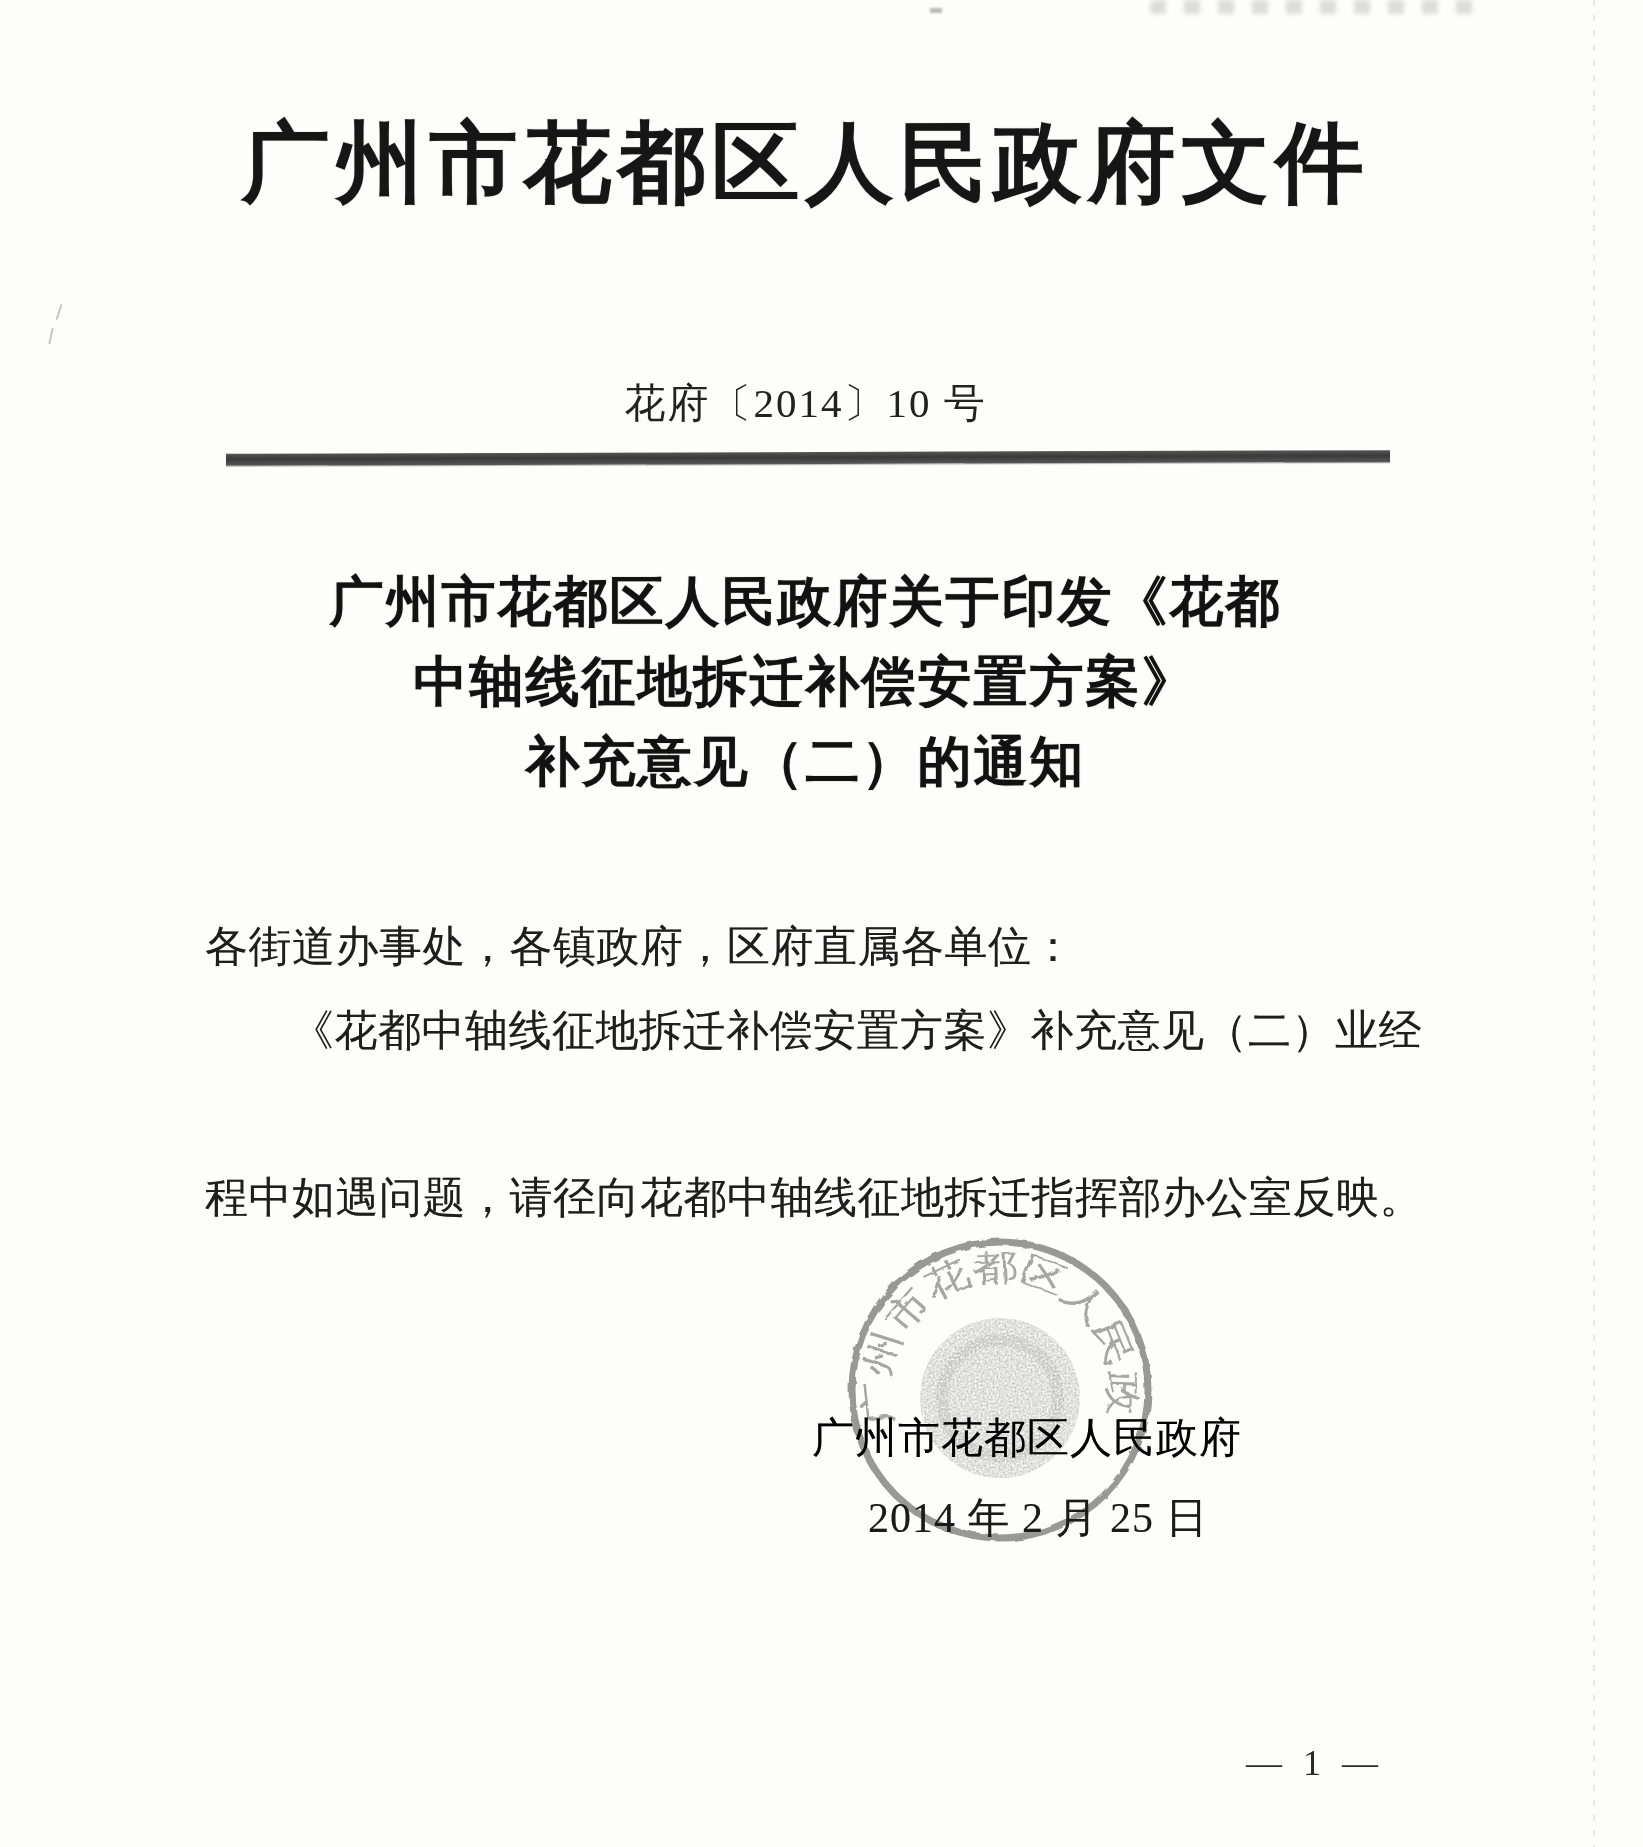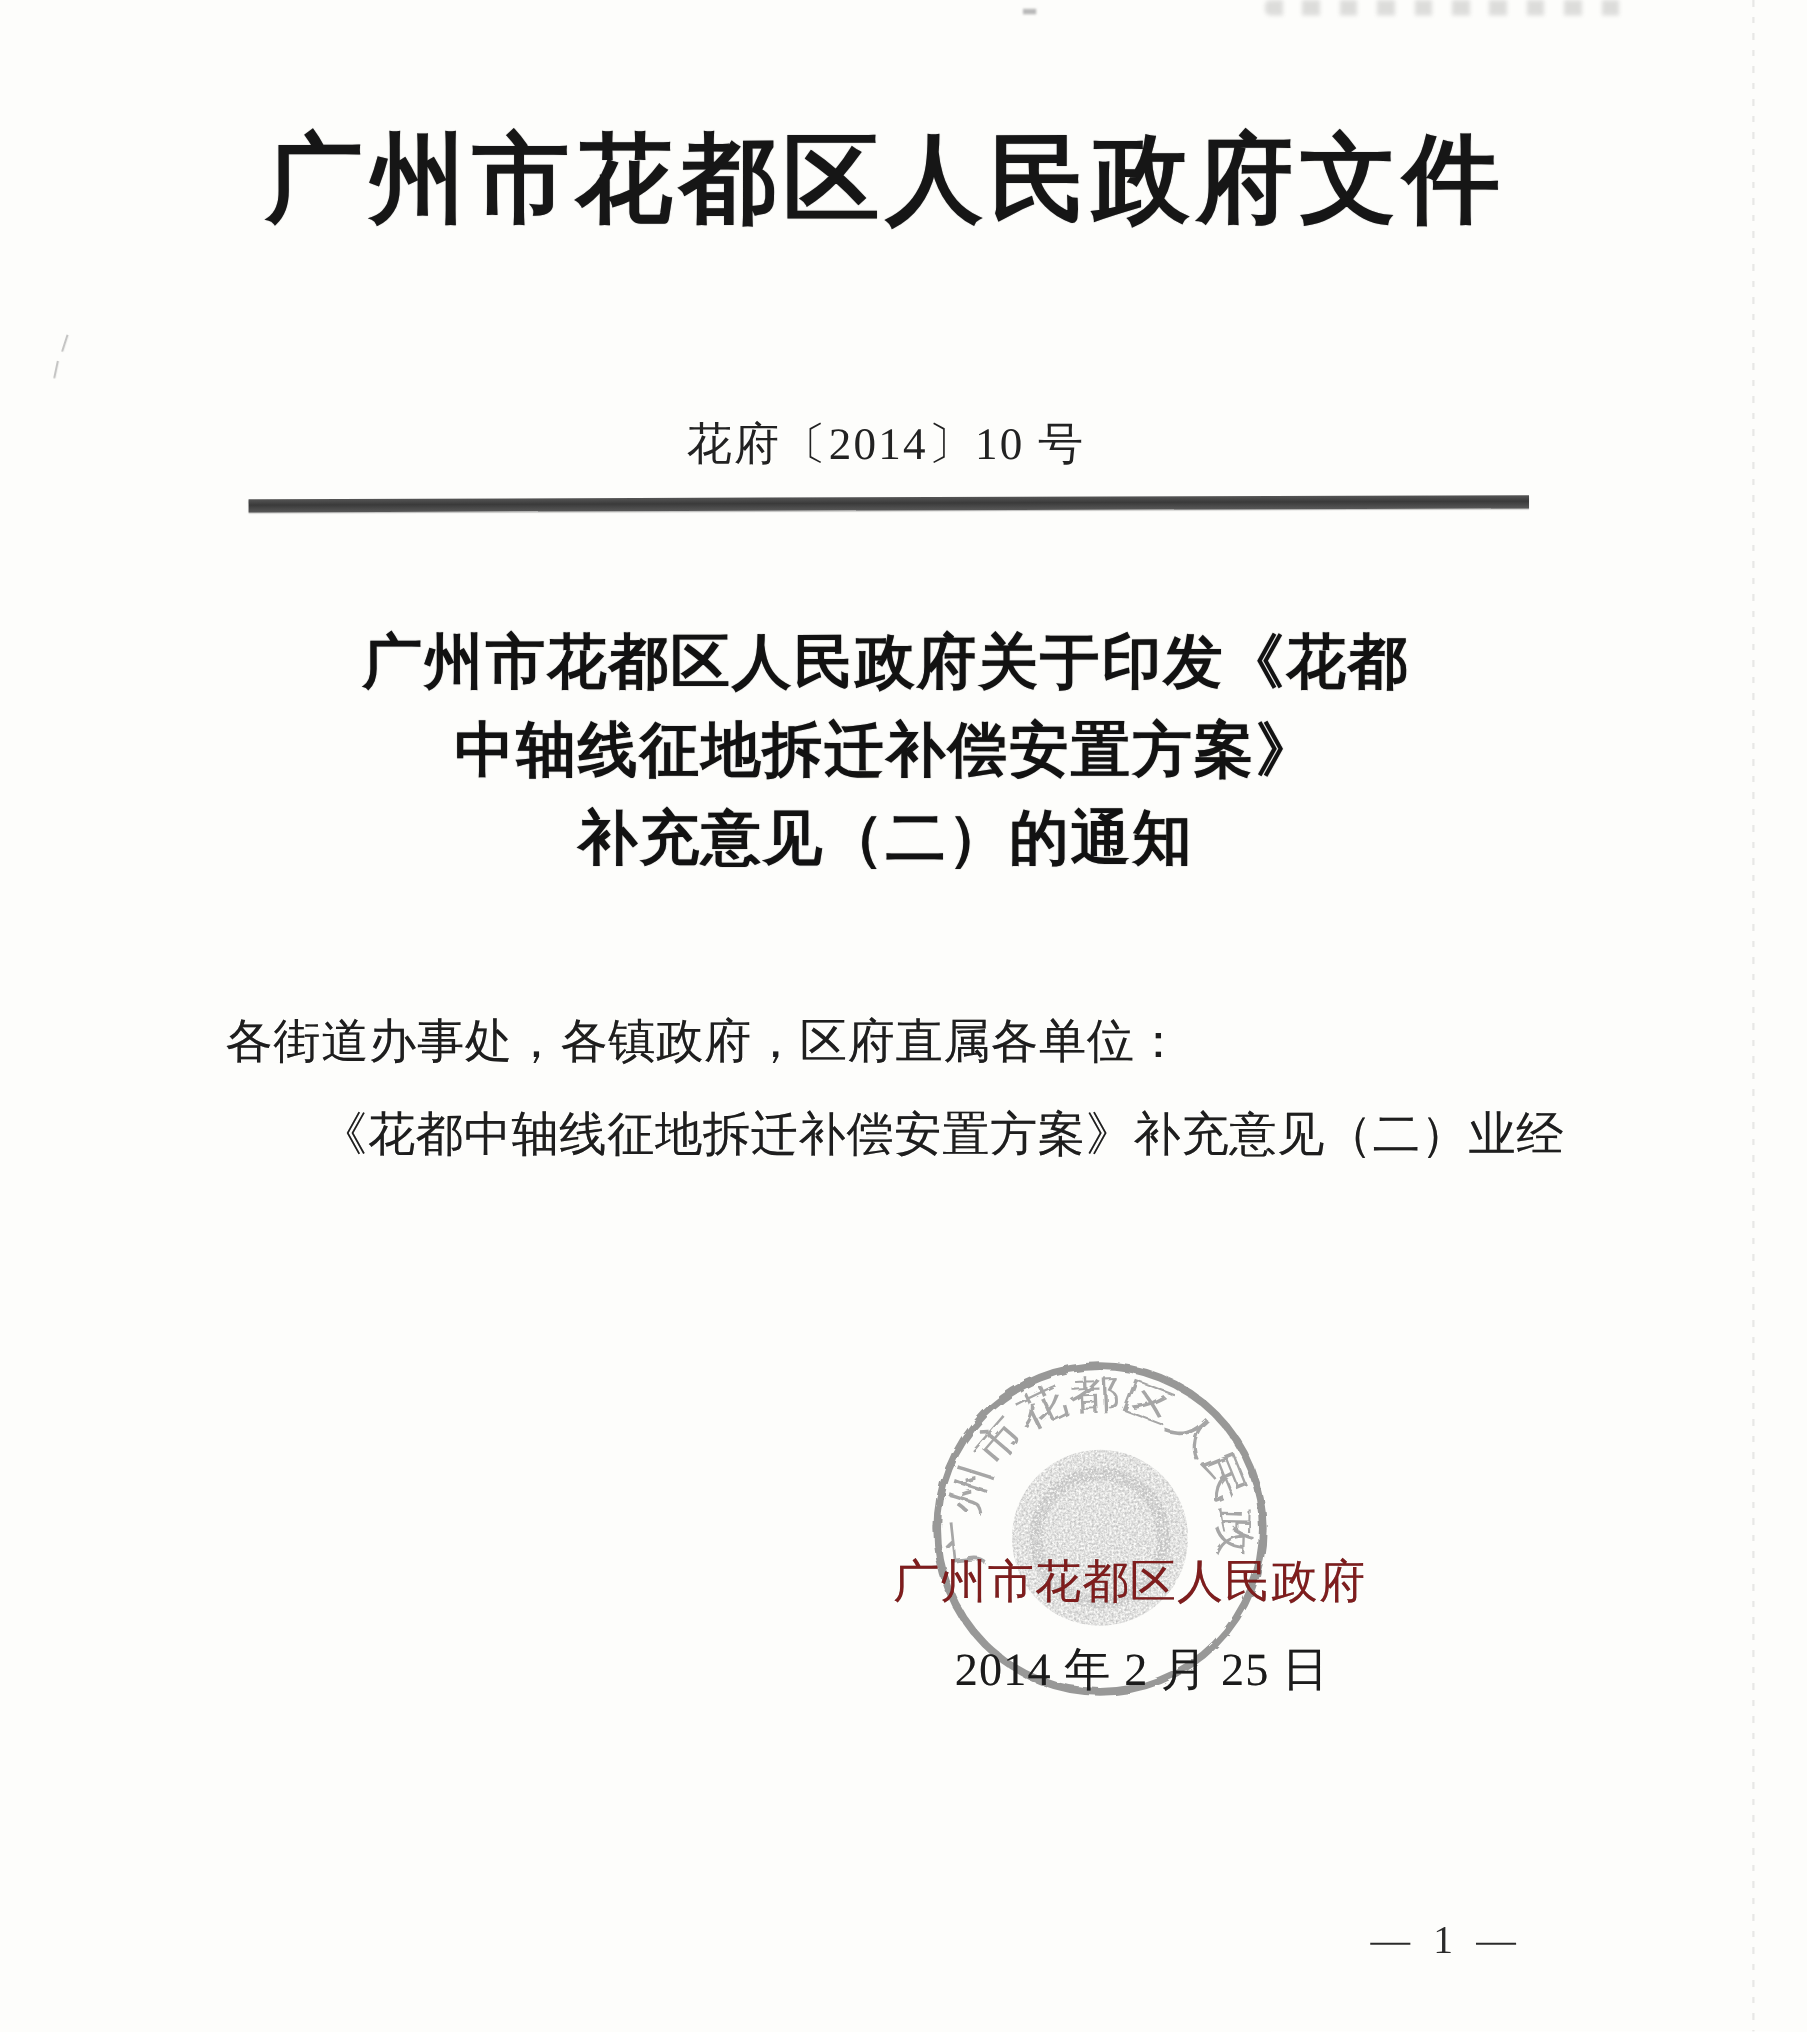--- a/index.html
+++ b/index.html
@@ -65,21 +65,21 @@
   }
   .salutation{top:882px;}
   .p1{top:966px;padding-left:86px;text-align:center;}
   .p2{top:1050px;}
   .p3{top:1133px;}
 
   .signature{
     position:absolute;
     left:812px;top:1410px;
     font-size:42px;letter-spacing:1px;white-space:nowrap;
-    color:#7f1d1d;text-shadow:0 0 0.6px rgba(0,0,0,.4);
+    color:#000000;text-shadow:0 0 0.6px rgba(0,0,0,.4);
   }
   .date{
     position:absolute;
     left:868px;top:1490px;
     font-size:42px;letter-spacing:1px;white-space:nowrap;
     color:#1b1b1b;text-shadow:0 0 0.6px rgba(0,0,0,.4);
   }
   .page-number{
     position:absolute;
     left:1246px;top:1742px;
@@ -125,20 +125,21 @@
   <div class="center-col doc-number">花府〔2014〕10 号</div>
 
   <div class="rule"></div>
 
   <div class="center-col title-line t1">广州市花都区人民政府关于印发《花都</div>
   <div class="center-col title-line t2">中轴线征地拆迁补偿安置方案》</div>
   <div class="center-col title-line t3">补充意见（二）的通知</div>
 
   <div class="body-line salutation">各街道办事处，各镇政府，区府直属各单位：</div>
   <div class="body-line p1">《花都中轴线征地拆迁补偿安置方案》补充意见（二）业经</div>
+  <div class="body-line p3">程中如遇问题，请径向花都中轴线征地拆迁指挥部办公室反映。</div>
 
   <svg class="seal" viewBox="0 0 310 310" xmlns="http://www.w3.org/2000/svg" aria-hidden="true">
     <defs>
       <filter id="mottle" x="-20%" y="-20%" width="140%" height="140%">
         <feTurbulence type="fractalNoise" baseFrequency="0.5" numOctaves="3" seed="7" result="n"></feTurbulence>
         <feColorMatrix in="n" type="matrix" values="0 0 0 0 0.46  0 0 0 0 0.46  0 0 0 0 0.46  0 0 0 1.6 -0.35" result="tex"></feColorMatrix>
         <feComposite in="tex" in2="SourceAlpha" operator="in"></feComposite>
       </filter>
       <filter id="roughen" x="-10%" y="-10%" width="120%" height="120%">
         <feTurbulence type="fractalNoise" baseFrequency="0.09" numOctaves="2" seed="3" result="t"></feTurbulence>

